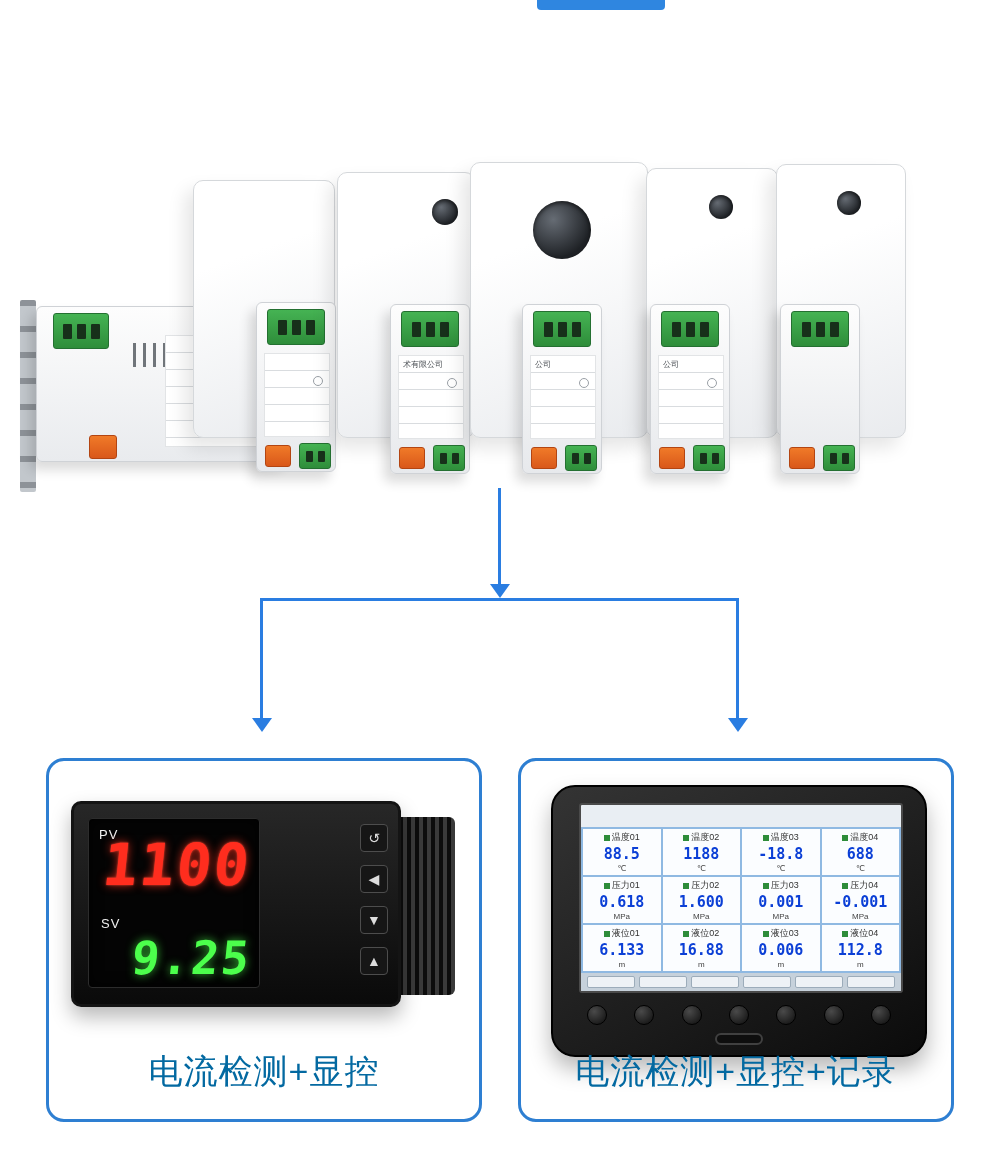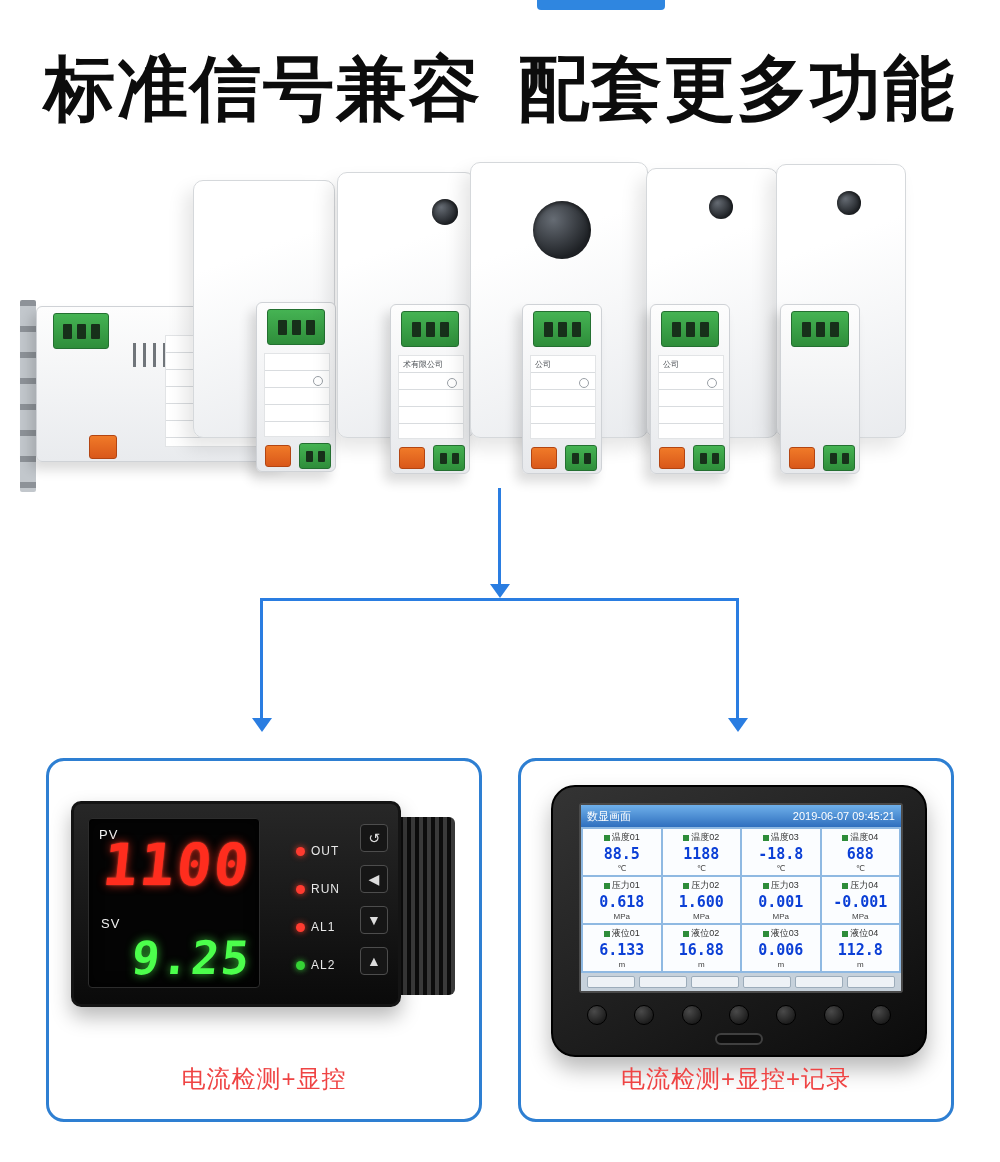--- a/index.html
+++ b/index.html
@@ -59,21 +59,21 @@
   .ahead { position:absolute; width:0; height:0;
     border-left:10px solid transparent; border-right:10px solid transparent;
     border-top:14px solid #2a7de1; }
 
   
   .card { position:absolute; top:758px; width:436px; height:364px; background:#fff;
     border:3px solid #2e7fd2; border-radius:18px; }
   .card.left { left:46px; }
   .card.right { left:518px; }
   .caption { position:absolute; left:0; right:0; bottom:24px; text-align:center;
-    font-size:24px; color:#ef4444; letter-spacing:1px; }
+    font-size:34px; color:#0369a1; letter-spacing:1px; }
 
   
   .heatsink { position:absolute; left:318px; top:56px; width:88px; height:178px; border-radius:6px;
     background:repeating-linear-gradient(90deg,#0c0c0c 0 4px,#3a3a3a 4px 8px); }
   .meter { position:absolute; left:22px; top:40px; width:330px; height:206px; border-radius:10px;
     background:linear-gradient(180deg,#272727,#0a0a0a); border:3px solid #141414;
     box-shadow:0 10px 20px rgba(0,0,0,.28); }
   .display { position:absolute; left:14px; top:14px; width:172px; height:170px;
     background:#040404; border:1px solid #2c2c2c; border-radius:4px;
     box-shadow:inset 0 0 14px rgba(0,0,0,.9); }
@@ -121,21 +121,20 @@
   .usb { position:absolute; left:50%; top:246px; transform:translateX(-50%);
     width:48px; height:12px; border:2px solid #404040; border-radius:6px; background:#0e0e0e; }
 </style>
 </head>
 <body>
 
 <div class="canvas">
 
   <div class="banner-sliver"></div>
 
-  <h1 class="heading"><span>标准信号兼容</span><span class="gap"></span><span>配套更多功能</span></h1>
 
   <div class="scene">
     <div class="rail"></div>
 
     <div class="m1body">
       <div class="tblock" style="left:16px;top:6px;width:56px;height:36px;">
           <i></i>
           <i></i>
           <i></i>
         </div>
@@ -245,55 +244,33 @@
 
   <div class="card left">
     <div class="heatsink"></div>
     <div class="meter">
       <div class="display">
         <span class="pv-label">PV</span>
         <span class="segs pv-value">1100</span>
         <span class="sv-label">SV</span>
         <span class="segs sv-value">9.25</span>
       </div>
-      <div class="inds">
-        <div class="ind">
-          <span class="dot red"></span>
-          <span>OUT</span>
-        </div>
-        <div class="ind">
-          <span class="dot red"></span>
-          <span>RUN</span>
-        </div>
-        <div class="ind">
-          <span class="dot red"></span>
-          <span>AL1</span>
-        </div>
-        <div class="ind">
-          <span class="dot green"></span>
-          <span>AL2</span>
-        </div>
-      </div>
       <div class="btns">
         <div class="mbtn">↺</div>
         <div class="mbtn">◀</div>
         <div class="mbtn">▼</div>
         <div class="mbtn">▲</div>
       </div>
     </div>
     <p class="caption">电流检测+显控</p>
   </div>
 
   <div class="card right">
     <div class="recorder">
       <div class="rscreen">
-        <div class="rheader">
-          <span>数显画面</span>
-          <span>2019-06-07 09:45:21</span>
-        </div>
         <div class="rgrid">
           <div class="cell">
             <span class="chead">
                 <span class="cicon"></span>
                 <span>温度01</span>
               </span>
             <span class="cval">88.5</span>
             <span class="cunit">℃</span>
           </div>
           <div class="cell">

